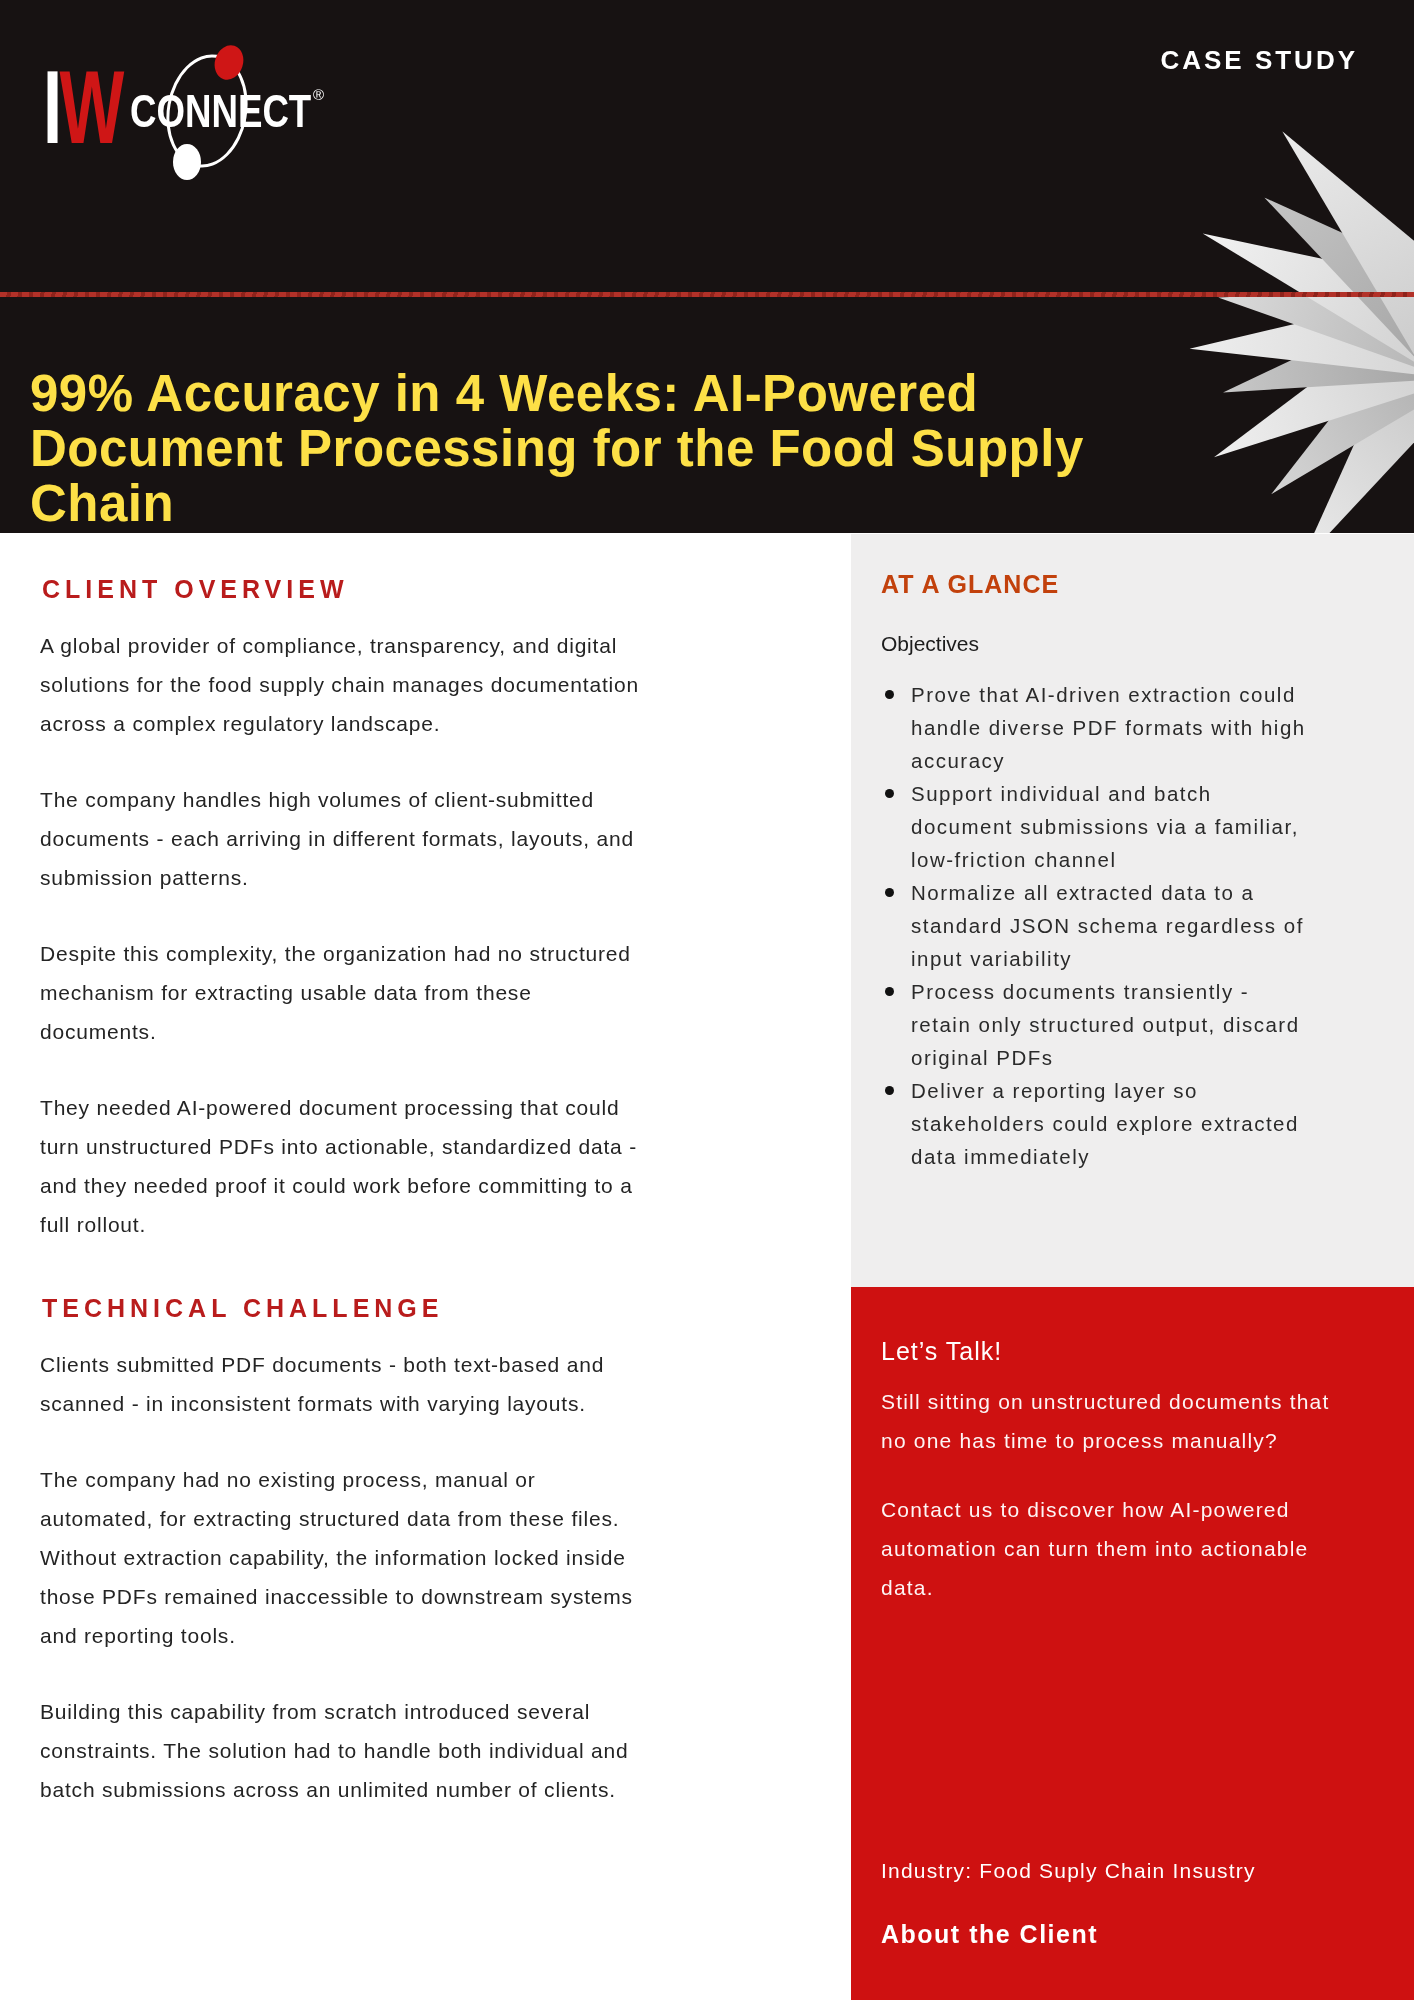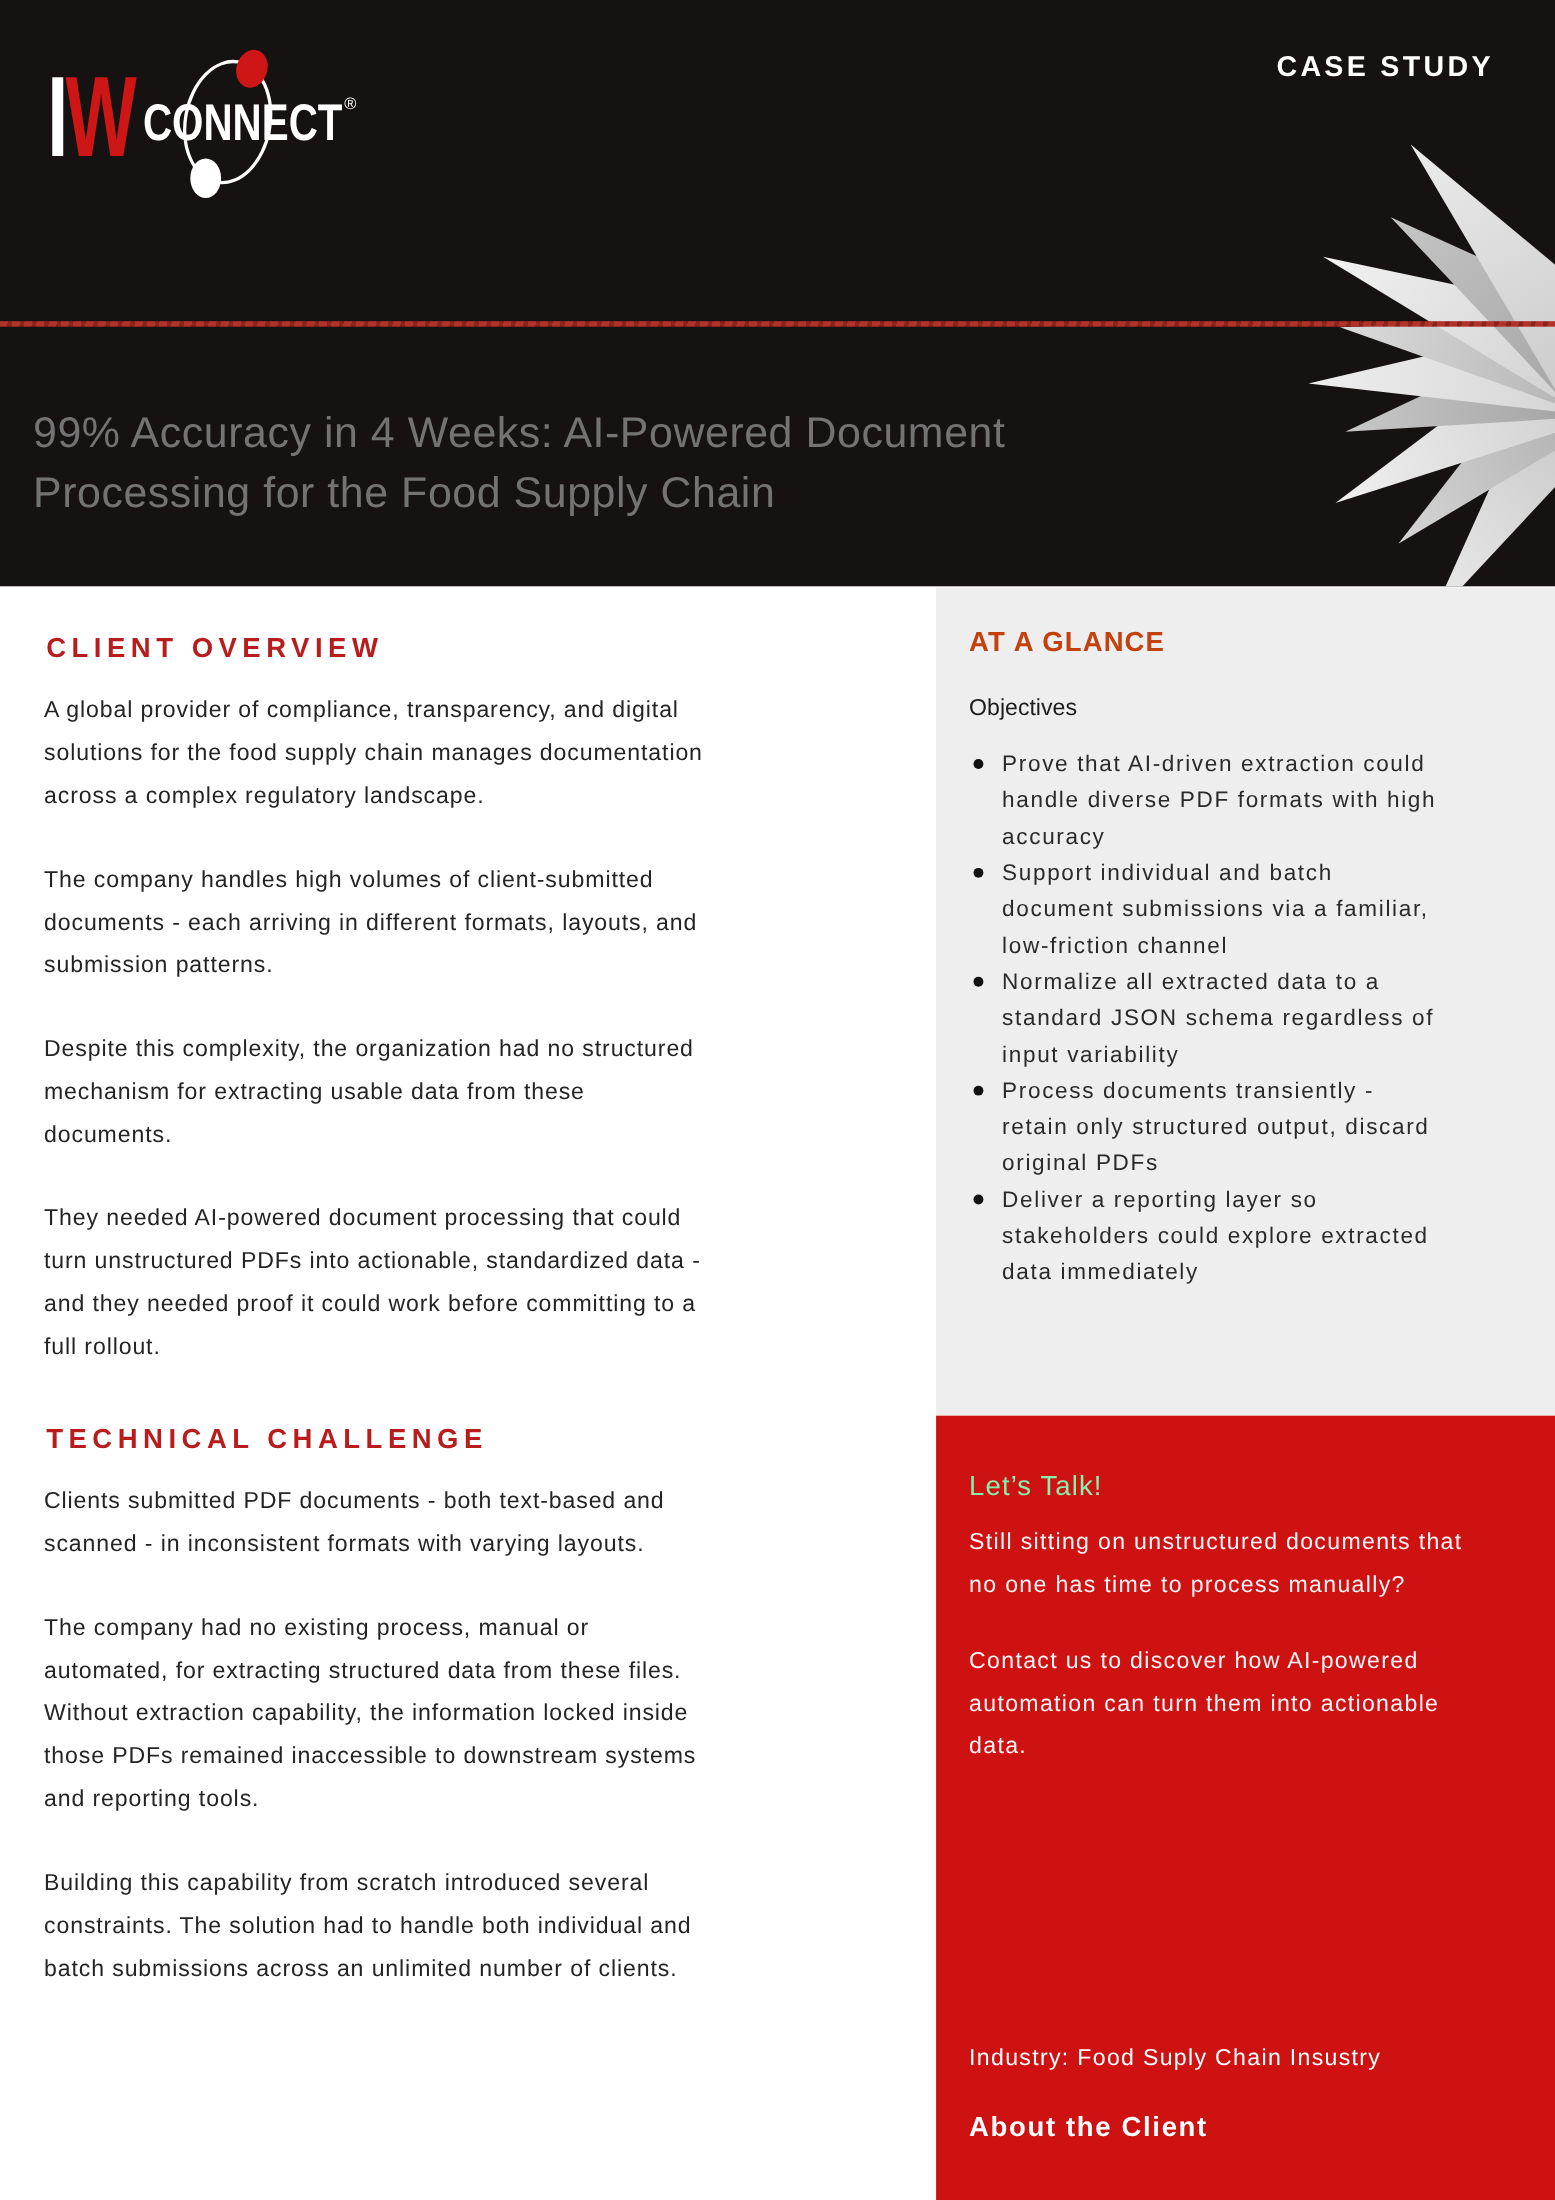--- a/index.html
+++ b/index.html
@@ -33,40 +33,40 @@
   .sheet:nth-child(4){ transform:rotate(-14deg) scaleX(0.9); background:linear-gradient(100deg,#c9c9c9,#9e9e9e); }
   .sheet:nth-child(5){ transform:rotate(-3deg)  scaleX(1.0); background:linear-gradient(100deg,#efefef,#d2d2d2); }
   .sheet:nth-child(6){ transform:rotate(9deg)   scaleX(0.9); background:linear-gradient(100deg,#dcdcdc,#b2b2b2); }
   .sheet:nth-child(7){ transform:rotate(22deg)  scaleX(1.02); background:linear-gradient(100deg,#f3f3f3,#cfcfcf); }
   .sheet:nth-child(8){ transform:rotate(36deg)  scaleX(0.88); background:linear-gradient(100deg,#c6c6c6,#a5a5a5); }
   .sheet:nth-child(9){ transform:rotate(50deg)  scaleX(1.0); background:linear-gradient(100deg,#ececec,#cbcbcb); }
 
   .thread { position:absolute; left:0; top:292px; width:1414px; height:5px; z-index:5;
             background:repeating-linear-gradient(100deg,#b23128 0 7px,#8e231b 7px 11px); }
 
-  .title { position:absolute; left:30px; top:366px; width:1080px; font-size:39px; line-height:55px; font-weight:400; color:#737373; letter-spacing:0.5px; z-index:6; }
+  .title { position:absolute; left:30px; top:366px; width:1080px; font-size:51px; line-height:55px; font-weight:700; color:#fde047; letter-spacing:0.5px; z-index:6; }
 
   
   .left-col { position:absolute; left:40px; top:533px; width:600px; }
   .section-heading { margin-top:44px; margin-left:2px; font-size:25px; line-height:25px; font-weight:800; letter-spacing:5px; color:#b91c1c; }
   .section-heading.second { margin-top:52px; }
   .section-body { margin-top:24px; }
   .section-body p { font-size:21px; line-height:39px; letter-spacing:0.8px; color:#242424; margin:0 0 37px 0; }
   .section-body p:last-child { margin-bottom:0; }
 
   
   .glance { position:absolute; left:851px; top:534px; width:563px; height:753px; background:#efeeee; padding:38px 24px 0 30px; }
   .glance-heading { font-size:25px; line-height:25px; font-weight:700; letter-spacing:1px; color:#c2410c; }
   .objectives-label { margin-top:33px; font-size:21px; line-height:27px; font-weight:400; color:#1c1c1c; }
   .objectives { margin-top:21px; list-style:none; padding-left:30px; width:440px; }
   .objectives li { position:relative; font-size:20.5px; line-height:33px; letter-spacing:1.5px; color:#2a2a2a; width:405px; }
   .objectives li::before { content:""; position:absolute; left:-26px; top:12px; width:9px; height:9px; border-radius:50%; background:#111111; }
 
   .talk { position:absolute; left:851px; top:1287px; width:563px; height:713px; background:#ce1111; padding:52px 24px 0 30px; color:#ffffff; }
-  .talk-heading { font-size:25px; line-height:25px; font-weight:400; letter-spacing:1px; color:#86efac; }
+  .talk-heading { font-size:25px; line-height:25px; font-weight:400; letter-spacing:1px; color:#ffffff; }
   .talk-body p { font-size:21px; line-height:39px; letter-spacing:1.2px; color:#fdf5f5; width:480px; margin:0 0 30px 0; }
   .talk-body { margin-top:18px; }
   .industry-line { position:absolute; left:30px; top:572px; font-size:21px; letter-spacing:1.2px; color:#ffffff; }
   .about-heading { position:absolute; left:30px; top:633px; font-size:25px; font-weight:700; letter-spacing:1.5px; color:#ffffff; }
 </style>
 </head>
 <body>
 
 <div class="page">
 

